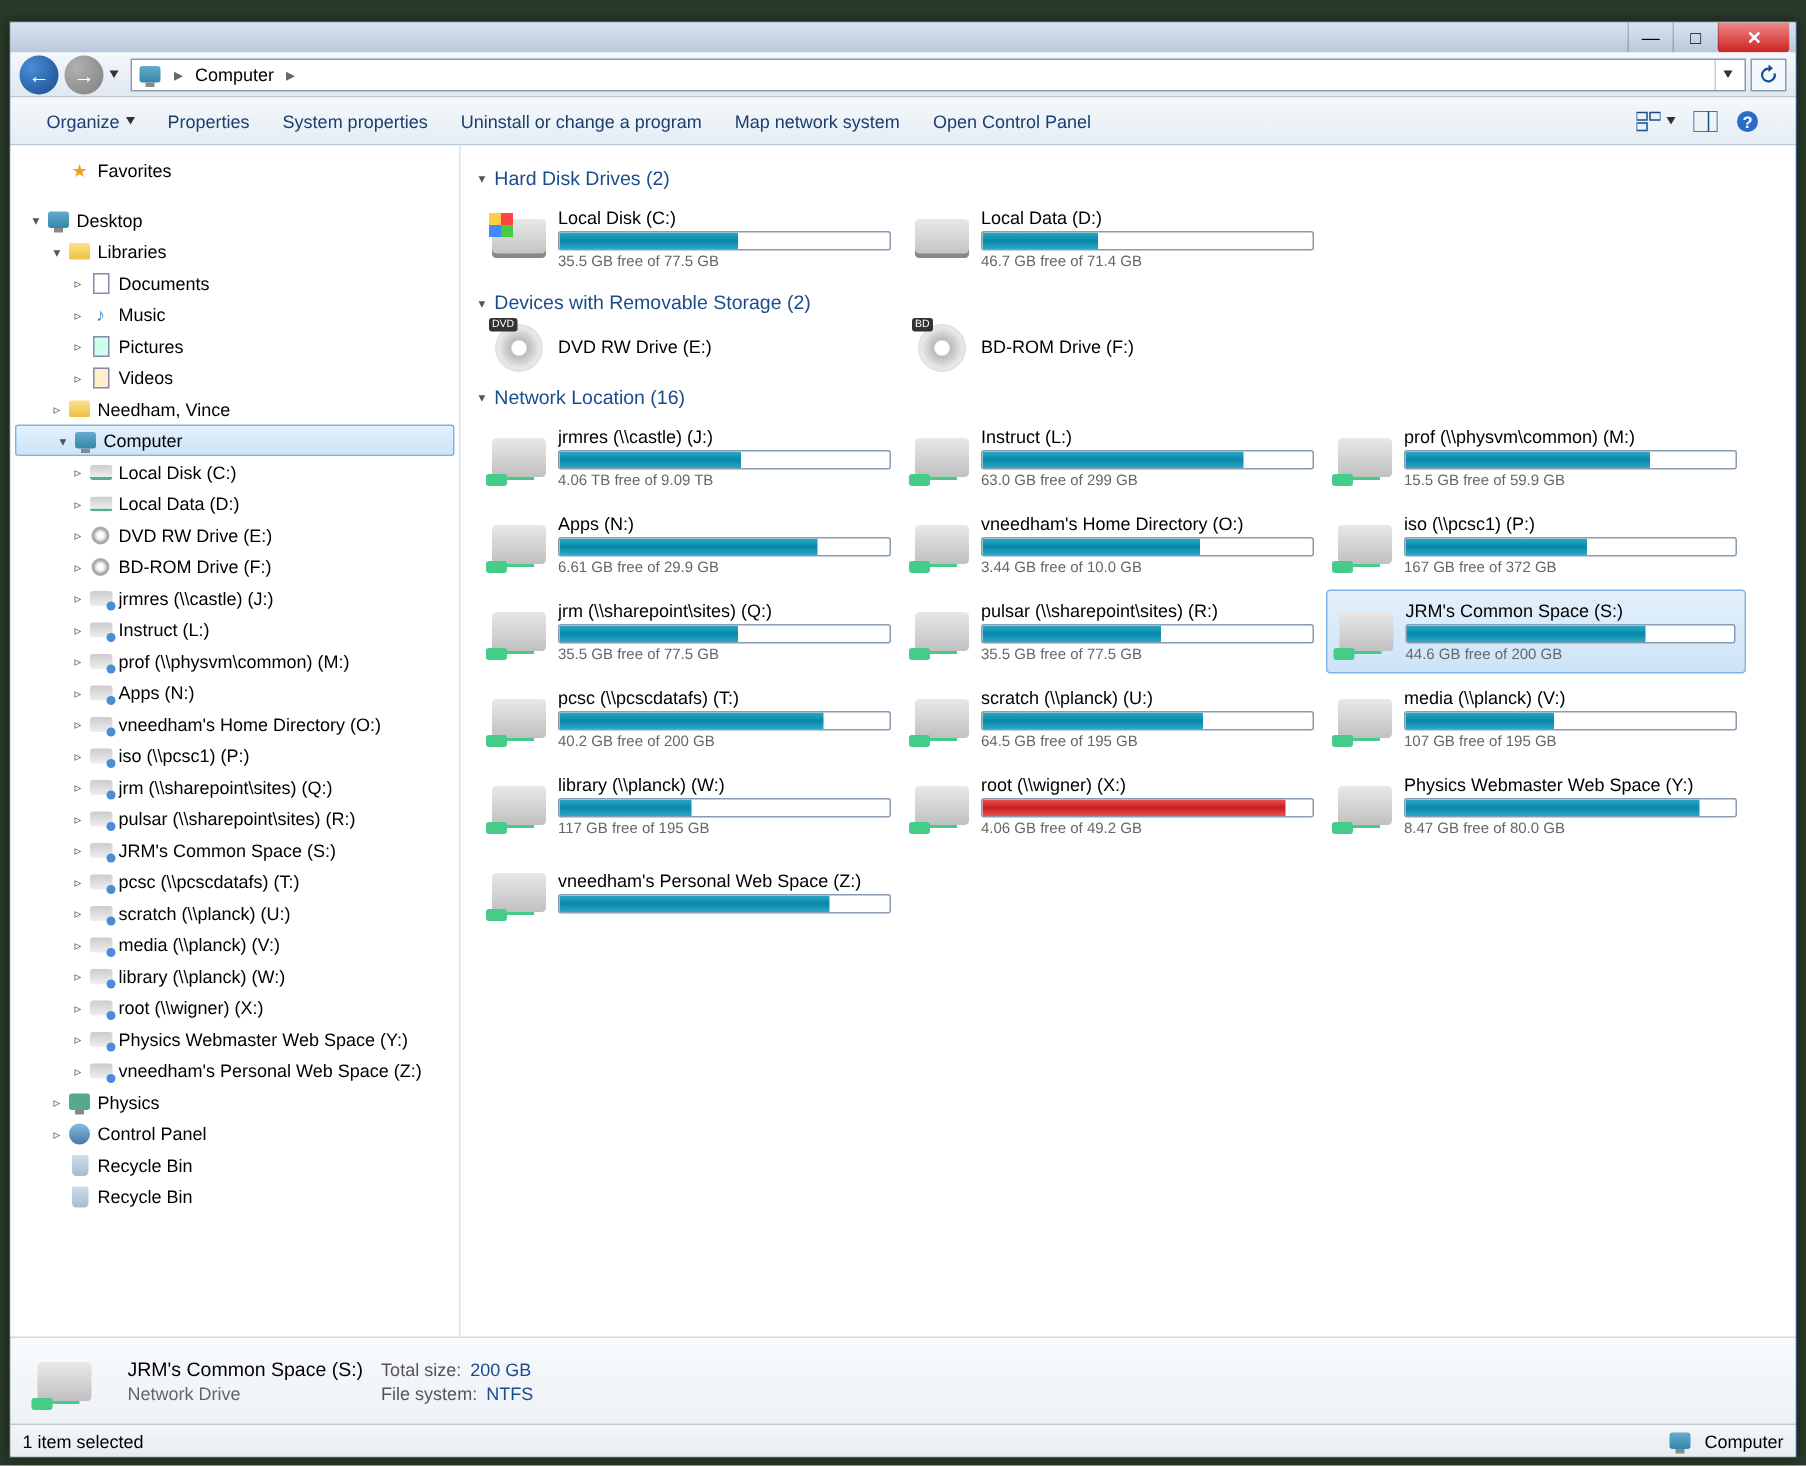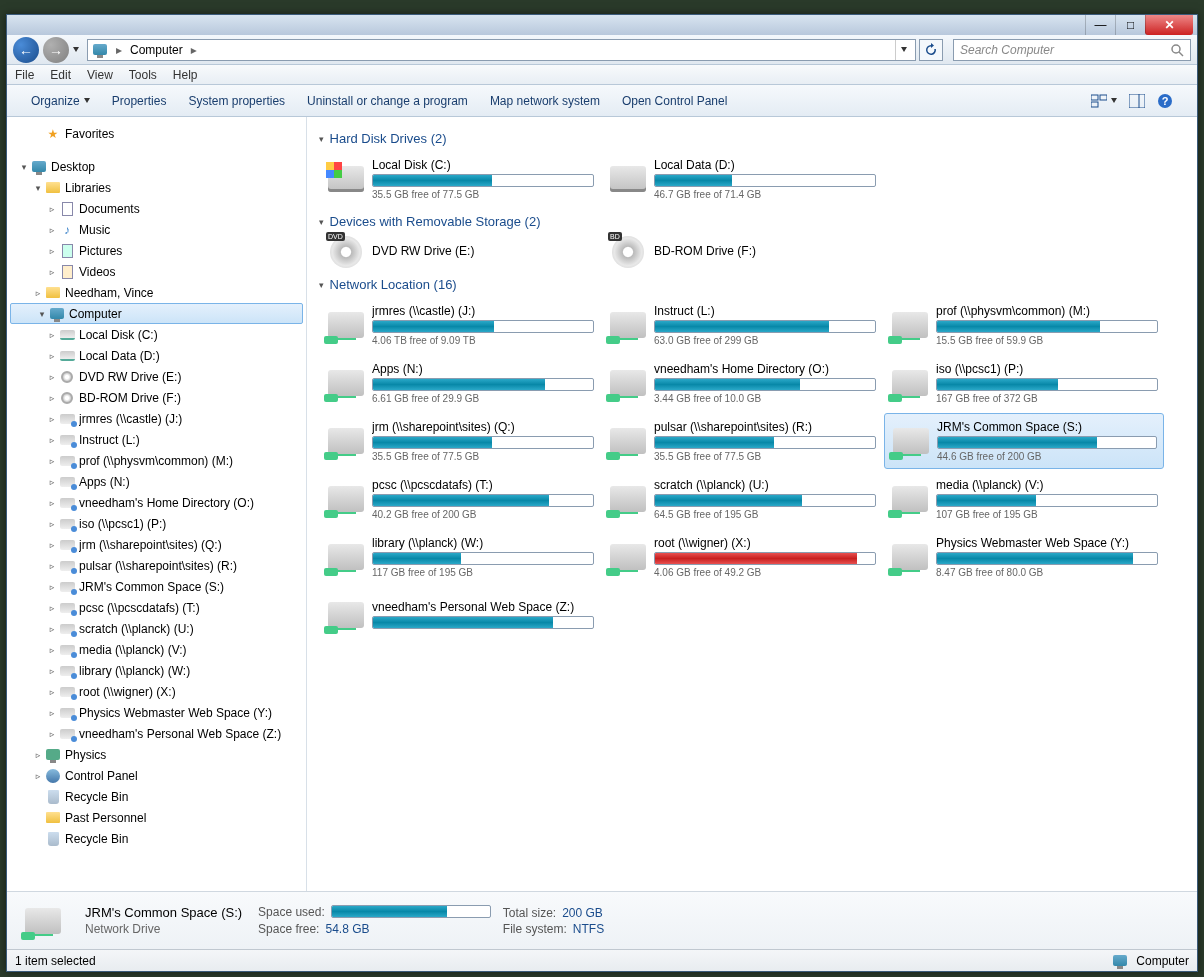--- a/index.html
+++ b/index.html
@@ -115,36 +115,22 @@
       <div style="flex:1"></div>
       <div class="addr-drop">
           <div class="tri-down"></div>
         </div>
     </div>
     <div class="refresh-box">
       <svg width="14" height="14" viewBox="0 0 14 14">
           <path d="M7 2a5 5 0 1 0 4.9 4h-1.6A3.5 3.5 0 1 1 7 3.5V5l3-2.5L7 0z" fill="#1a4c8c"></path>
         </svg>
     </div>
-    <div class="searchbar">
-      <span>Search Computer</span>
-      <svg width="14" height="14" viewBox="0 0 14 14">
-          <circle cx="6" cy="6" r="4" fill="none" stroke="#888" stroke-width="1.5"></circle>
-          <line x1="9" y1="9" x2="13" y2="13" stroke="#888" stroke-width="1.5"></line>
-        </svg>
-    </div>
   </div>
 
-  <div class="menubar">
-    <span>File</span>
-    <span>Edit</span>
-    <span>View</span>
-    <span>Tools</span>
-    <span>Help</span>
-  </div>
 
   <div class="toolbar">
     <div class="toolbar-item">
         <span>Organize</span>
         <div class="tri-down"></div>
       </div>
     <span>Properties</span>
     <span>System properties</span>
     <span>Uninstall or change a program</span>
     <span>Map network system</span>
@@ -394,27 +380,20 @@
       <div class="tree-row lvl1">
           <span class="expander"></span>
           <span class="ico">
             <span class="ico-bin"></span>
           </span>
           <span class="tree-label">Recycle Bin</span>
         </div>
       <div class="tree-row lvl1">
           <span class="expander"></span>
           <span class="ico">
-            <span class="ico-folder"></span>
-          </span>
-          <span class="tree-label">Past Personnel</span>
-        </div>
-      <div class="tree-row lvl1">
-          <span class="expander"></span>
-          <span class="ico">
             <span class="ico-bin"></span>
           </span>
           <span class="tree-label">Recycle Bin</span>
         </div>
     </div>
 
     <div class="main">
       <div class="section-head">
           <span class="caret">▾</span>
           <span>Hard Disk Drives (2)</span>
@@ -672,32 +651,20 @@
     </div>
   </div>
 
   <div class="details-pane">
     <div class="drive-icon-lg big-icon">
         <div class="net-icon"></div>
       </div>
     <div class="dcol">
       <div style="font-size:13px;color:#000">JRM's Common Space (S:)</div>
       <div style="color:#666">Network Drive</div>
-    </div>
-    <div class="dcol" style="margin-left:4px">
-      <div class="drow">
-          <span class="dlabel">Space used:</span>
-          <div class="capbar" style="width:160px">
-            <div class="fill" style="width:73%"></div>
-          </div>
-        </div>
-      <div class="drow">
-          <span class="dlabel">Space free:</span>
-          <span class="dval">54.8 GB</span>
-        </div>
     </div>
     <div class="dcol">
       <div class="drow">
           <span class="dlabel">Total size:</span>
           <span class="dval">200 GB</span>
         </div>
       <div class="drow">
           <span class="dlabel">File system:</span>
           <span class="dval">NTFS</span>
         </div>

